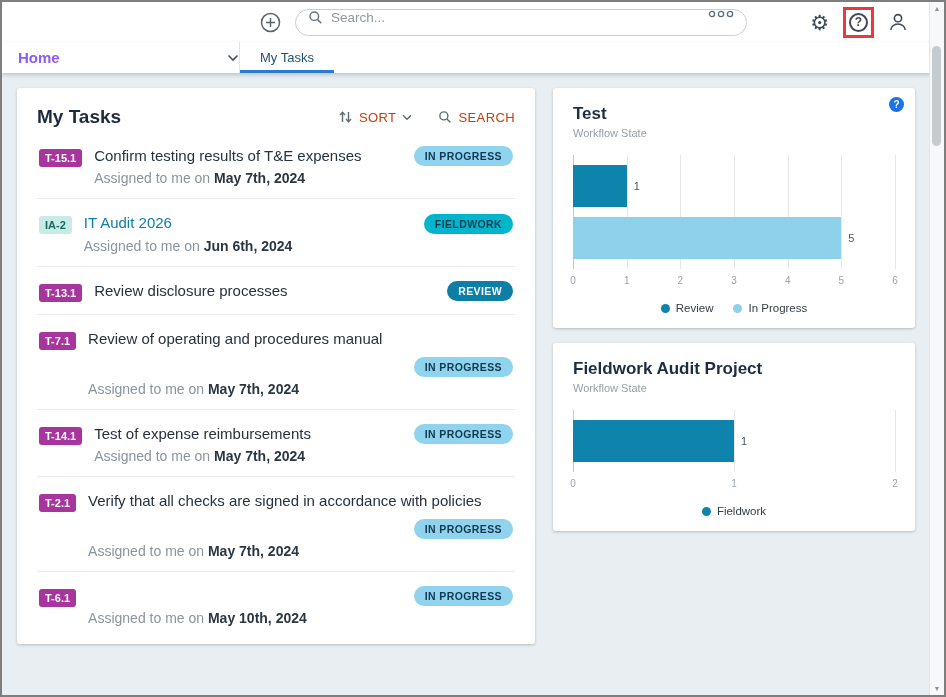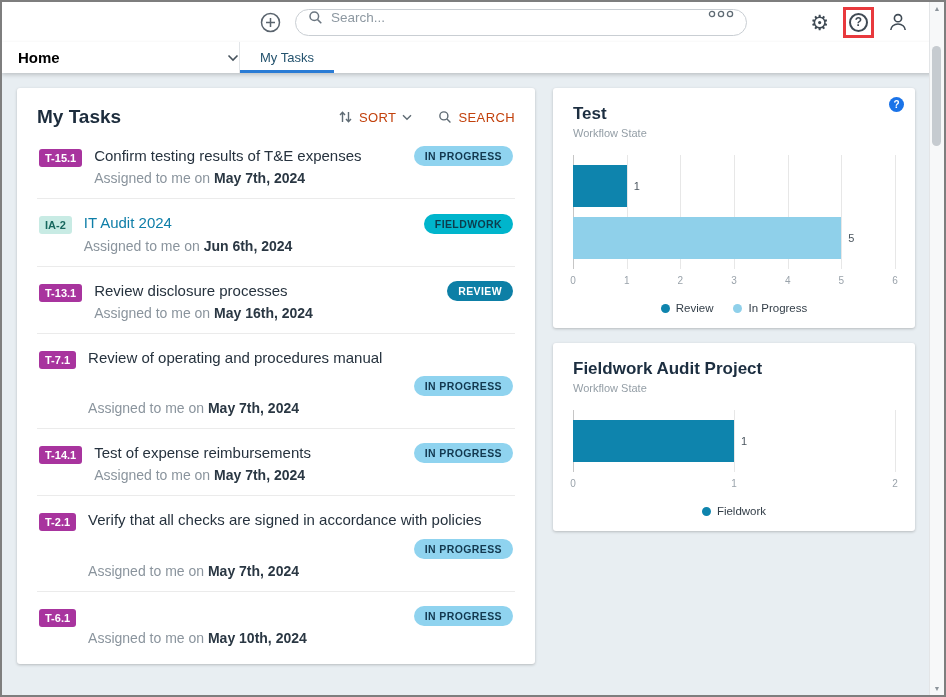--- a/index.html
+++ b/index.html
@@ -38,21 +38,21 @@
     display: flex; align-items: center; justify-content: center; cursor: pointer;
   }
   
   .navbar {
     height: 31px; background: #fff; display: flex;
     box-shadow: 0 2px 4px rgba(0,0,0,.18); position: relative; z-index: 5;
   }
   .home-btn {
     width: 238px; display: flex; align-items: center; justify-content: space-between;
     padding: 0 0 0 16px; border-right: 1px solid #e2e5e8;
-    font-size: 15px; font-weight: 700; color: #000000; cursor: pointer;
+    font-size: 15px; font-weight: 700; color: #8b5cf6; cursor: pointer;
   }
   .tab { position: relative; padding: 0 20px; display: flex; align-items: center;
          font-size: 13px; color: #24536e; cursor: pointer; }
   .tab.active::after { content: ""; position: absolute; left: 0; right: 0; bottom: 0;
                        height: 3px; background: var(--accent_blue); }
   
   .content {
     position: absolute; top: 71px; left: 0; right: 15px; bottom: 0;
     padding: 15px 14px 15px 15px;
     display: flex; gap: 18px; align-items: flex-start; overflow: hidden;
@@ -213,38 +213,35 @@
       <div class="task-assigned">
         <span class="assigned-prefix">Assigned to me on </span><b class="assigned-date">May 7th, 2024</b>
       </div>
     </div>
   </div>
 
   <div class="task-row">
     <span class="ref-badge ref-teal">IA-2</span>
     <div class="task-body">
       <div class="task-line">
-        <span class="task-title title-link">IT Audit 2024</span>
+        <span class="task-title title-link">IT Audit 2026</span>
         <span class="status-pill pill-fieldwork">FIELDWORK</span>
       </div>
       <div class="task-assigned">
         <span class="assigned-prefix">Assigned to me on </span><b class="assigned-date">Jun 6th, 2024</b>
       </div>
     </div>
   </div>
 
   <div class="task-row">
     <span class="ref-badge ref-purple">T-13.1</span>
     <div class="task-body">
       <div class="task-line">
         <span class="task-title">Review disclosure processes</span>
         <span class="status-pill pill-review">REVIEW</span>
-      </div>
-      <div class="task-assigned">
-        <span class="assigned-prefix">Assigned to me on </span><b class="assigned-date">May 16th, 2024</b>
       </div>
     </div>
   </div>
 
   <div class="task-row">
     <span class="ref-badge ref-purple">T-7.1</span>
     <div class="task-body">
       <div class="task-line">
         <span class="task-title">Review of operating and procedures manual</span>
         <span class="flex-break"></span>

